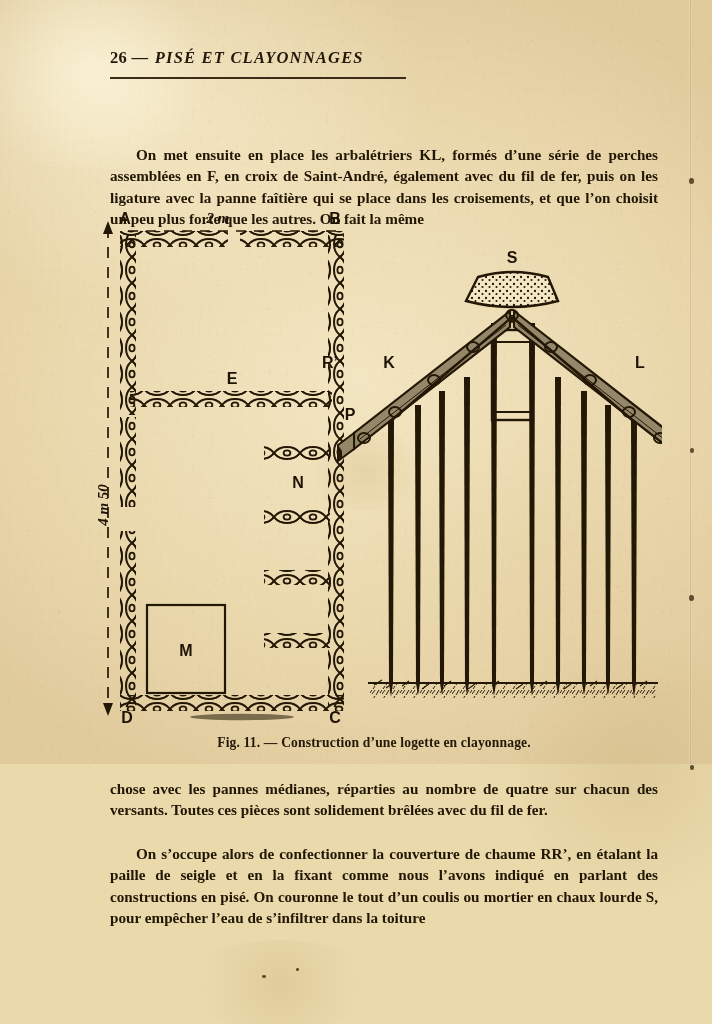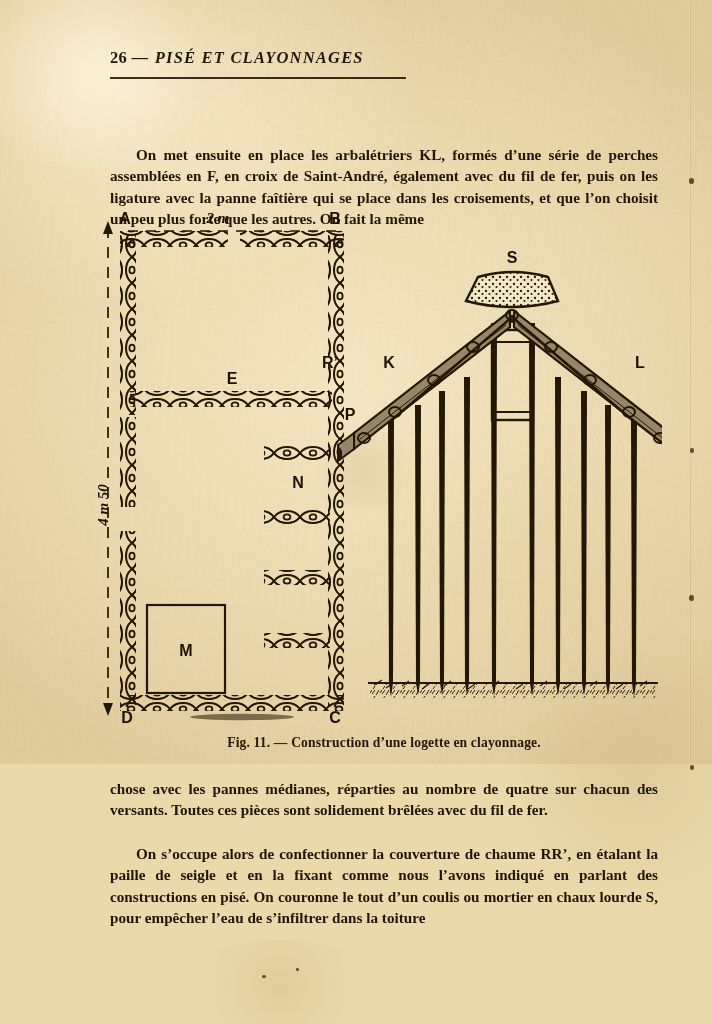--- a/index.html
+++ b/index.html
@@ -64,21 +64,21 @@
     font-size:15.2px;line-height:21.4px;font-weight:600;
     text-align:justify;text-justify:inter-word;
     -webkit-font-smoothing:none;
   }
   .p-top{left:110px;top:96px;width:548px;text-indent:26px;margin-top:48px;}
   .p-b1{left:110px;top:778px;width:548px;}
   .p-b2{left:110px;top:843px;width:548px;text-indent:26px;}
 
   
   .caption{
-    position:absolute;left:110px;top:735px;width:548px;text-align:center;
+    position:absolute;left:100px;top:735px;width:548px;text-align:center;
     font-size:13.6px;font-weight:bold;color:#241806;letter-spacing:.15px;
   }
 
   
   .figure{position:absolute;left:92px;top:205px;width:570px;height:525px;}
   .fig-svg{display:block;width:570px;height:525px;}
   .inkf{fill:#231705;stroke:none;}
   .lbl{
     font-family:"Liberation Sans", sans-serif;
     font-weight:bold;fill:#1d1304;

